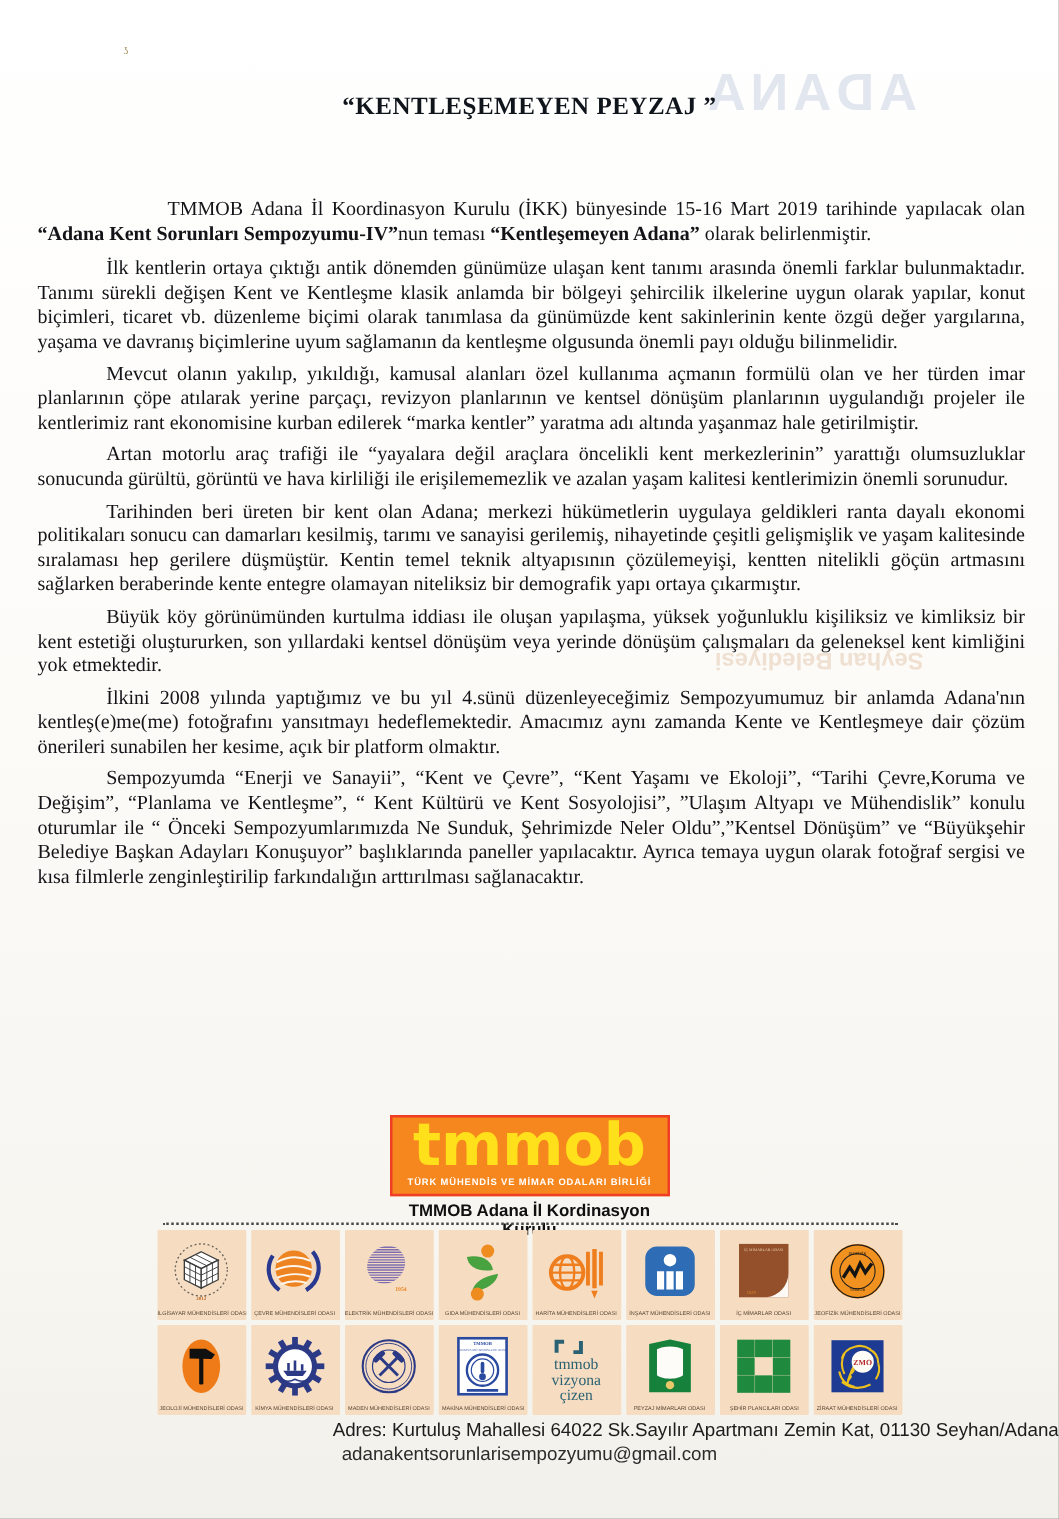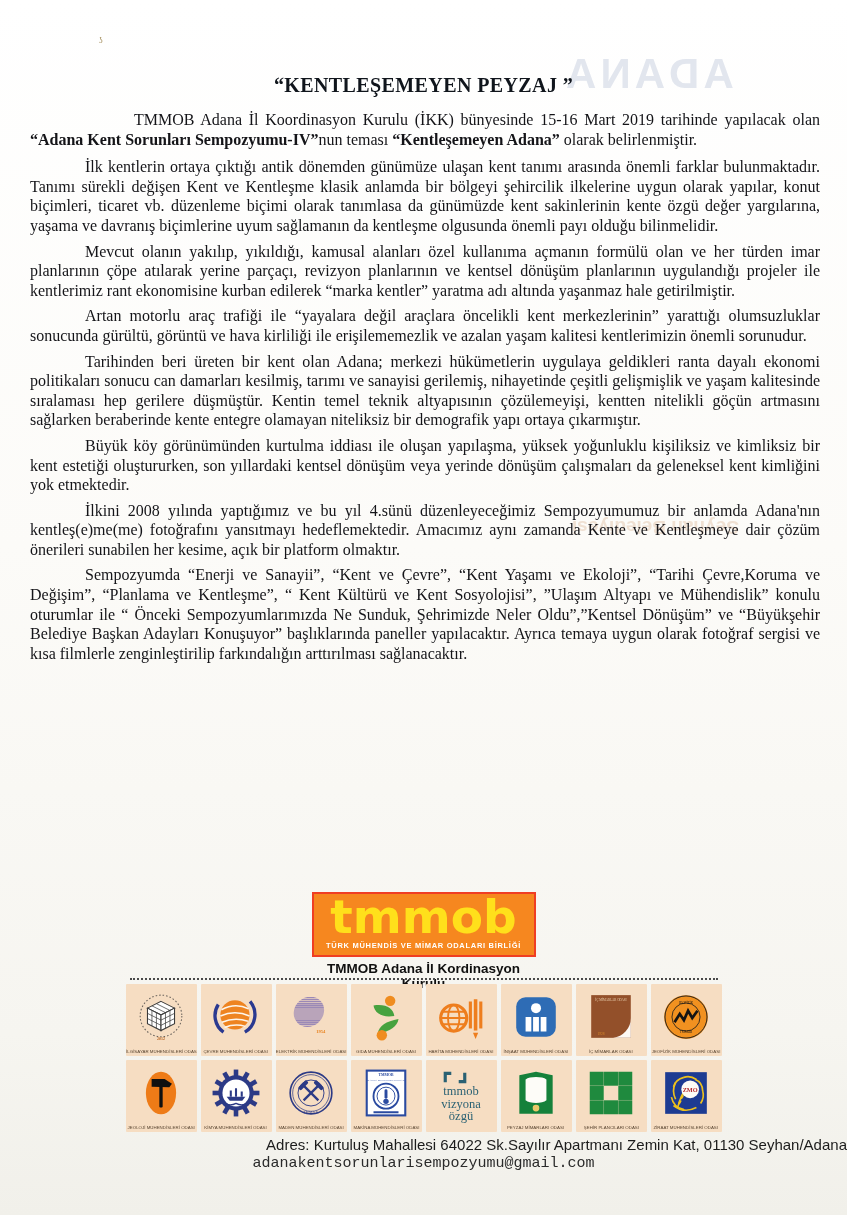--- a/index.html
+++ b/index.html
@@ -16,21 +16,21 @@
   
   .doc-title{
     position:absolute;top:74px;left:0;width:100%;margin:0;text-align:center;
     font-size:20px;font-weight:bold;letter-spacing:.4px;color:#10151c;
   }
   .doc-body{position:absolute;top:110px;left:30px;right:27px;}
   .para{
     margin:0 0 6px;font-size:16px;line-height:19.6px;text-align:justify;
     text-indent:55px;color:#141418;
   }
-  .para.first{text-indent:104px;margin-bottom:8px;}
+  .para.first{text-indent:104px;margin-bottom:8px;margin-top:48px;}
   .para.closing{text-indent:82px;text-align:left;margin-top:4px;}
   .para b{font-weight:bold;}
   
   .tmmob-wrap{position:absolute;top:892px;left:50%;transform:translateX(-50%);width:224px;text-align:center;}
   .tmmob-box{
     background:#f6871f;border:2.5px solid #ef3e23;padding:0 6px 5px;box-sizing:border-box;
   }
   .tmmob-word{
     color:#ffe01b;font-family:"DejaVu Sans",sans-serif;font-weight:bold;
     font-size:47px;line-height:46px;letter-spacing:0;
@@ -62,21 +62,21 @@
   }
   .mim{color:#2a6173;font-family:"Liberation Serif",serif;text-align:center;line-height:1.02;font-size:12.5px;}
   .mim svg{margin-bottom:1px;}
   
   .footer{
     position:absolute;top:1136px;left:0;width:100%;text-align:center;
     font-family:"Liberation Sans",sans-serif;color:#1c1c1c;
   }
   .footer .address{font-size:15px;line-height:18px;text-align:right;}
   .footer .phone{font-size:15px;line-height:19px;font-weight:bold;}
-  .footer .email{font-size:15px;line-height:19px;color:#2b2b2b;font-family:Liberation Mono, monospace;}
+  .footer .email{font-size:15px;line-height:19px;color:#2b2b2b;}
 </style>
 </head>
 <body>
 
 <div class="page">
 
   <div class="ghost ghost-adana">ADANA</div>
   <div class="ghost ghost-seyhan">Seyhan Belediyesi</div>
   <div class="speck">ʖ</div>
 
@@ -303,21 +303,21 @@
         <div class="lbl">MAKİNA MÜHENDİSLERİ ODASI</div>
       </div>
       <div class="cell">
         <div class="art">
           <div class="mim">
       <svg viewBox="0 0 30 14" width="28" height="13" aria-hidden="true">
               <path d="M11,2.5 H4.5 V12 M19,11.5 H25.5 V2" fill="none" stroke="#2a6173" stroke-width="3.4"></path>
             </svg>
       <div>tmmob</div>
             <div>vizyona</div>
-            <div>özgü</div>
+            <div>çizen</div>
           </div>
         </div>
       </div>
       <div class="cell">
         <div class="art">
           <svg viewBox="0 0 48 48" width="50" height="50" aria-hidden="true">
             <path d="M8,7 L24,3.5 L40,7 V44 H8 Z" fill="#15813b"></path>
     <path d="M14,11 C18,8 30,8 34,11 V31 C30,34.5 18,34.5 14,31 Z" fill="#fdfcf8"></path>
     <circle cx="24" cy="38.5" r="3.2" fill="#e9c86a"></circle>
           </svg>

